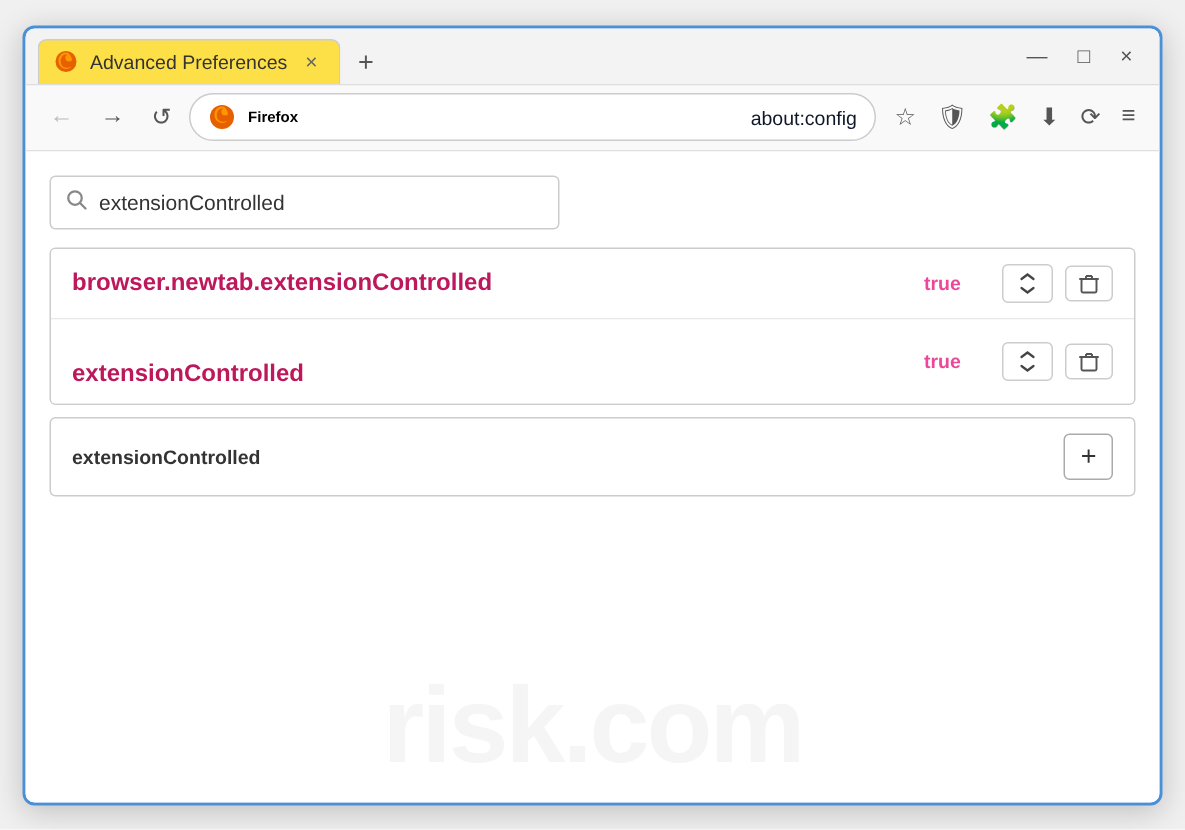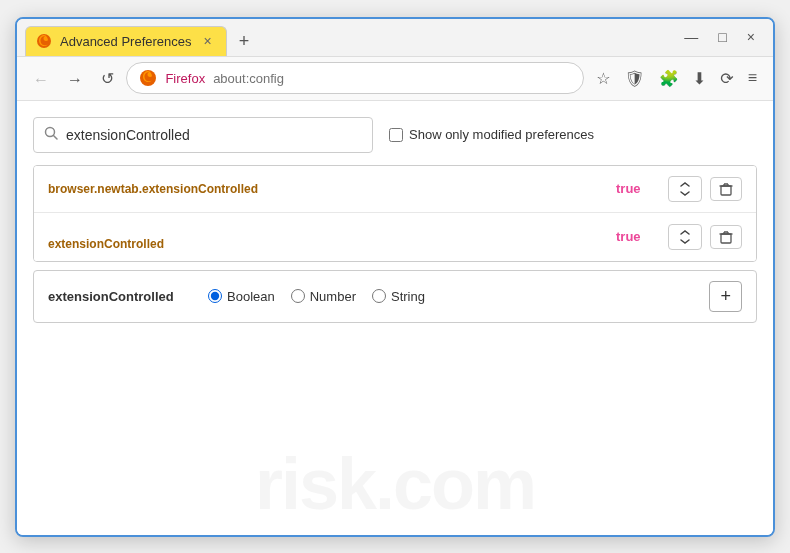--- a/index.html
+++ b/index.html
@@ -137,29 +137,30 @@
       height: 32px;
     }
 
     .firefox-logo {
       width: 18px;
       height: 18px;
       flex-shrink: 0;
     }
 
     .browser-name {
-      font-size: 13px;
-      font-weight: 400;
-      color: #be185d;
+      font-size: 10px;
+      font-weight: 700;
+      color: #000000;
     }
 
     .address-text {
       font-size: 13px;
-      color: #737373;
+      color: #0f172a;
       flex: 1;
+      text-align: right;
     }
 
     .nav-icons {
       display: flex;
       align-items: center;
       gap: 2px;
     }
 
     .nav-icon-btn {
       background: none;
@@ -254,23 +255,23 @@
       display: flex;
       align-items: center;
       padding: 10px 14px;
       border-bottom: 1px solid #e8e8e8;
       background: #fff;
       gap: 12px;
     }
     .pref-row:last-child { border-bottom: none; }
 
     .pref-name {
-      font-size: 12px;
+      font-size: 16px;
       font-weight: 700;
-      color: #a16207;
+      color: #be185d;
       flex: 1;
     }
 
     .pref-value {
       font-size: 13px;
       font-weight: 700;
       color: #ec4899;
       min-width: 40px;
     }
 
@@ -432,24 +433,20 @@
     <div class="search-row">
       <div class="pref-search">
         <span class="search-icon-wrap">
           <svg width="14" height="14" viewBox="0 0 14 14" fill="none">
             <circle cx="6" cy="6" r="4.5" stroke="#888" stroke-width="1.5"></circle>
             <line x1="9.5" y1="9.5" x2="13" y2="13" stroke="#888" stroke-width="1.5" stroke-linecap="round"></line>
           </svg>
         </span>
         <input type="text" value="extensionControlled" placeholder="extensionControlled" style="">
       </div>
-      <label class="modified-checkbox">
-        <input type="checkbox" style="">
-        <span>Show only modified preferences</span>
-      </label>
     </div>
 
     <div class="prefs-table">
 
       <div class="pref-row">
         <span class="pref-name">browser.newtab.extensionControlled</span>
         <span class="pref-value">true</span>
         <div class="pref-actions">
           <button class="pref-toggle-btn">
             <svg width="16" height="16" viewBox="0 0 16 16" fill="none">
@@ -490,31 +487,17 @@
               <line x1="9" y1="4" x2="9" y2="2" stroke="#555" stroke-width="1.3"></line>
               <line x1="5" y1="2" x2="9" y2="2" stroke="#555" stroke-width="1.3"></line>
             </svg>
           </button>
         </div>
       </div>
     </div>
 
     <div class="add-pref-row">
       <span class="new-pref-name">extensionControlled</span>
-      <div class="radio-group">
-        <label class="radio-option">
-          <input type="radio" name="pref-type" checked="" style="">
-          <span>Boolean</span>
-        </label>
-        <label class="radio-option">
-          <input type="radio" name="pref-type" style="">
-          <span>Number</span>
-        </label>
-        <label class="radio-option">
-          <input type="radio" name="pref-type" style="">
-          <span>String</span>
-        </label>
-      </div>
       <button class="add-btn">+</button>
     </div>
 
   </div>
 </div>
 
 </body></html>

